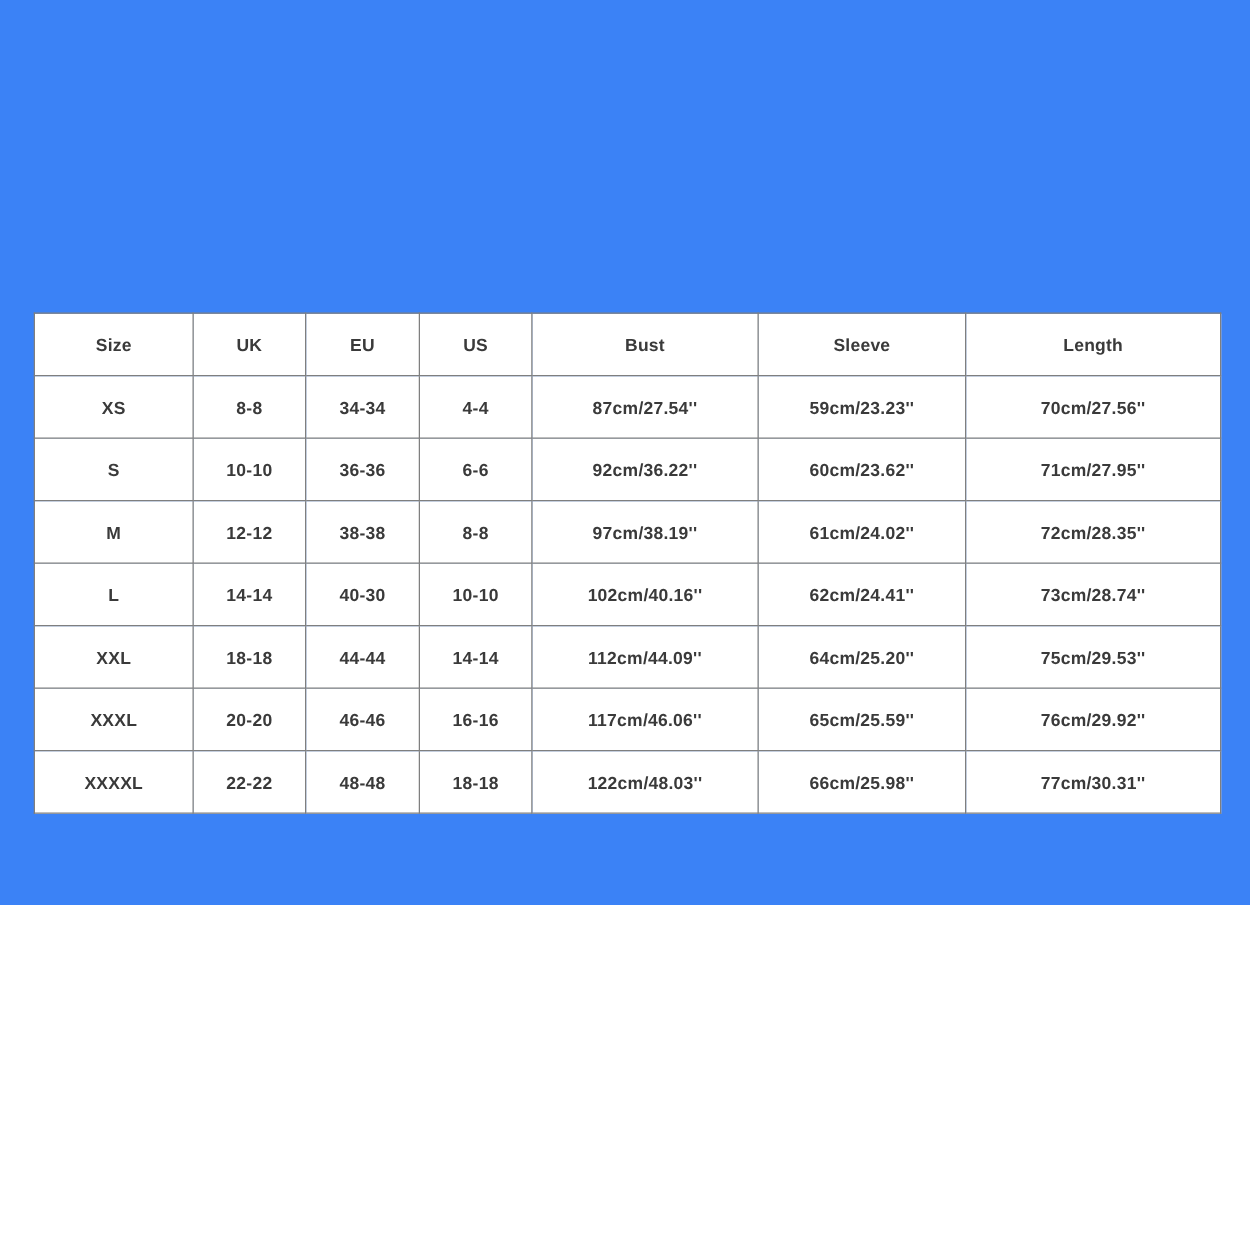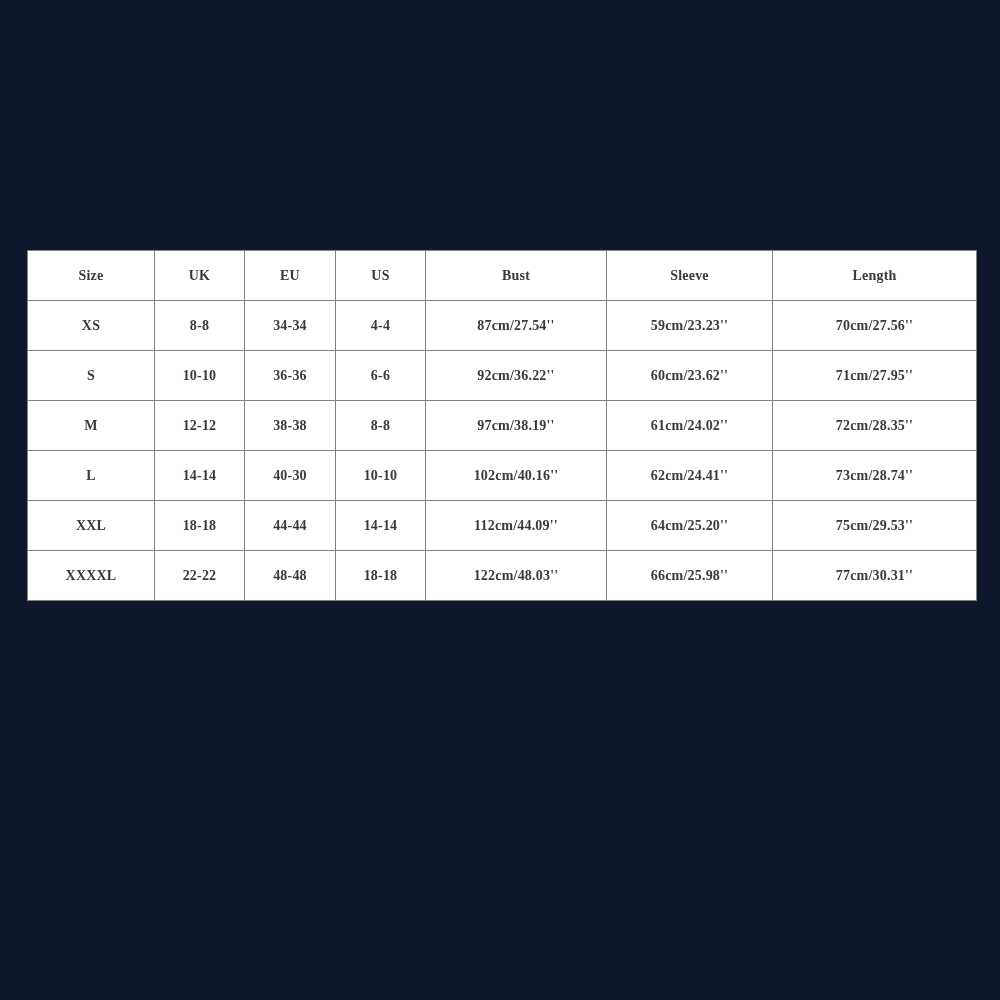--- a/index.html
+++ b/index.html
@@ -3,23 +3,23 @@
 <meta charset="utf-8">
 <style>
   html, body {
     margin: 0;
     padding: 0;
     background: #ffffff;
   }
   .canvas {
     position: relative;
     width: 1000px;
-    height: 1000px;
-    background: #0f172a;
-    font-family: Liberation Serif, serif;
+    height: 724px;
+    background: #3b82f6;
+    font-family: Liberation Sans, sans-serif;
   }
   table.size-chart {
     position: absolute;
     left: 27px;
     top: 250px;
     border-collapse: collapse;
     table-layout: fixed;
     width: 949px;
   }
   table.size-chart th,
@@ -109,20 +109,29 @@
         <tr>
           <td>XXL</td>
           <td>18-18</td>
           <td>44-44</td>
           <td>14-14</td>
           <td>112cm/44.09''</td>
           <td>64cm/25.20''</td>
           <td>75cm/29.53''</td>
         </tr>
         <tr>
+          <td>XXXL</td>
+          <td>20-20</td>
+          <td>46-46</td>
+          <td>16-16</td>
+          <td>117cm/46.06''</td>
+          <td>65cm/25.59''</td>
+          <td>76cm/29.92''</td>
+        </tr>
+        <tr>
           <td>XXXXL</td>
           <td>22-22</td>
           <td>48-48</td>
           <td>18-18</td>
           <td>122cm/48.03''</td>
           <td>66cm/25.98''</td>
           <td>77cm/30.31''</td>
         </tr>
       </tbody>
   </table>

